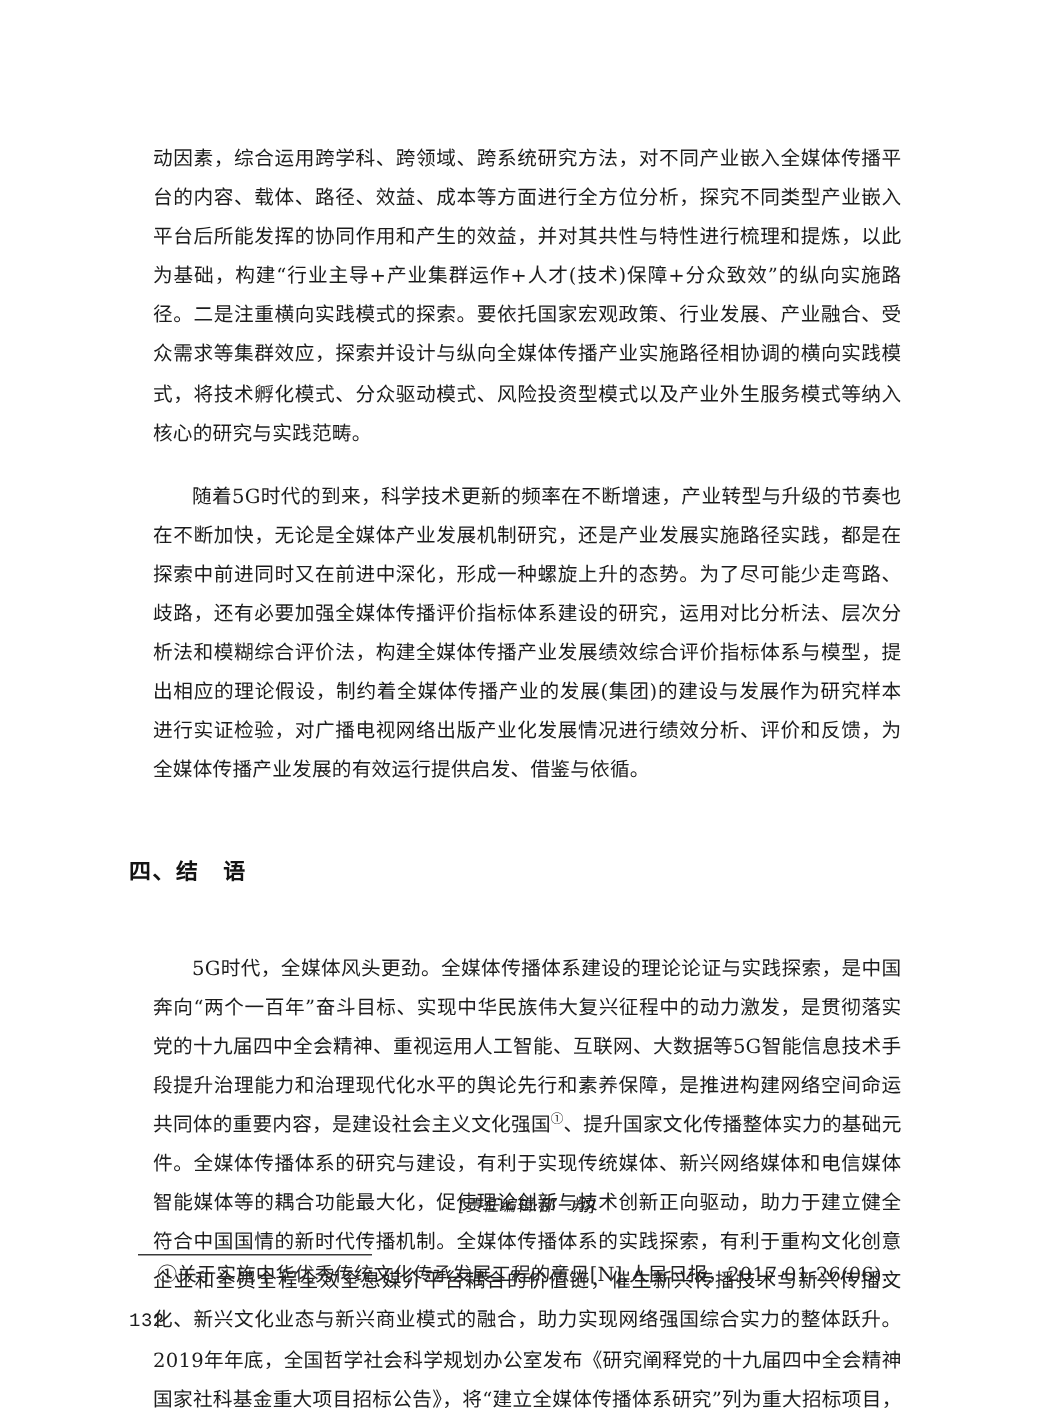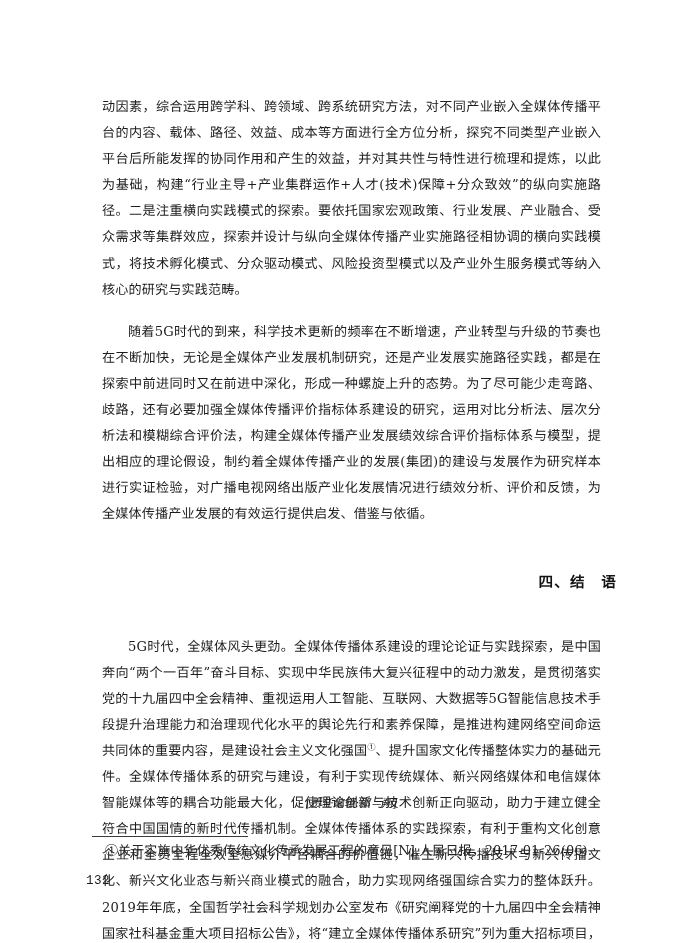--- a/index.html
+++ b/index.html
@@ -47,21 +47,21 @@
   }
 
   p.indent2 {
     text-indent: 26px;
   }
 
   .sec-heading {
     margin: 0;
     font-size: 14.6px;
     line-height: 26.1px;
-    text-align: right;
+    text-align: left;
     font-weight: bold;
     letter-spacing: 1.1px;
     color: #141414;
     font-family: Liberation Serif, serif;
   }
 
   .spacer-before-heading { height: 25px; }
   .spacer-after-heading  { height: 23px; }
 
   sup.fn-mark {

